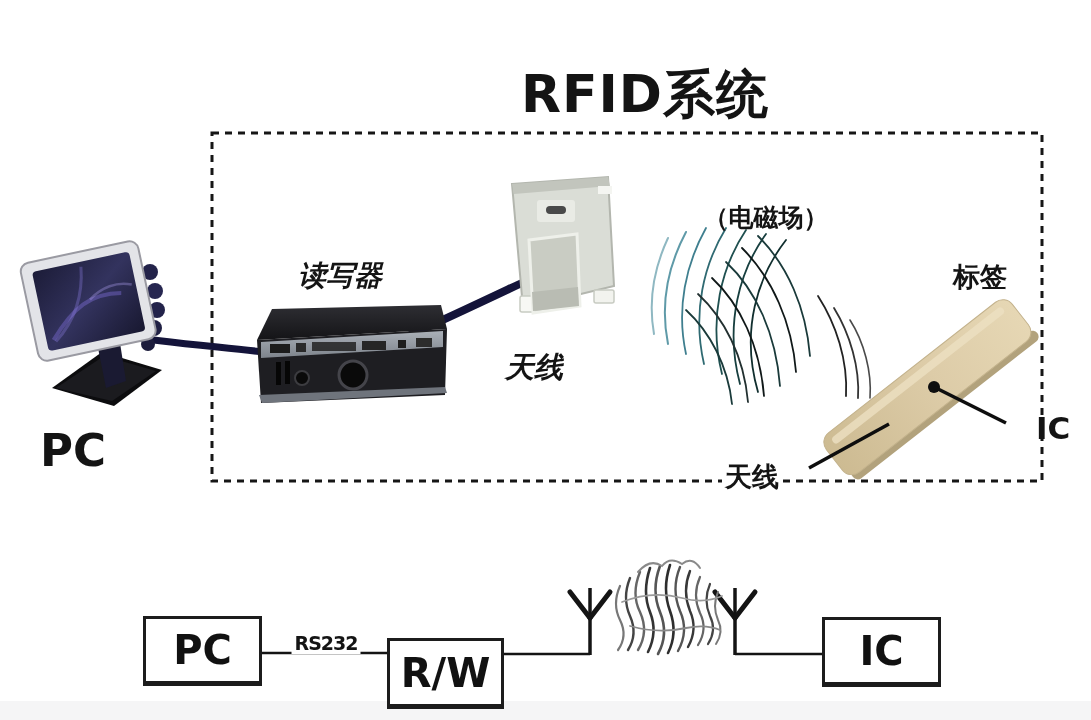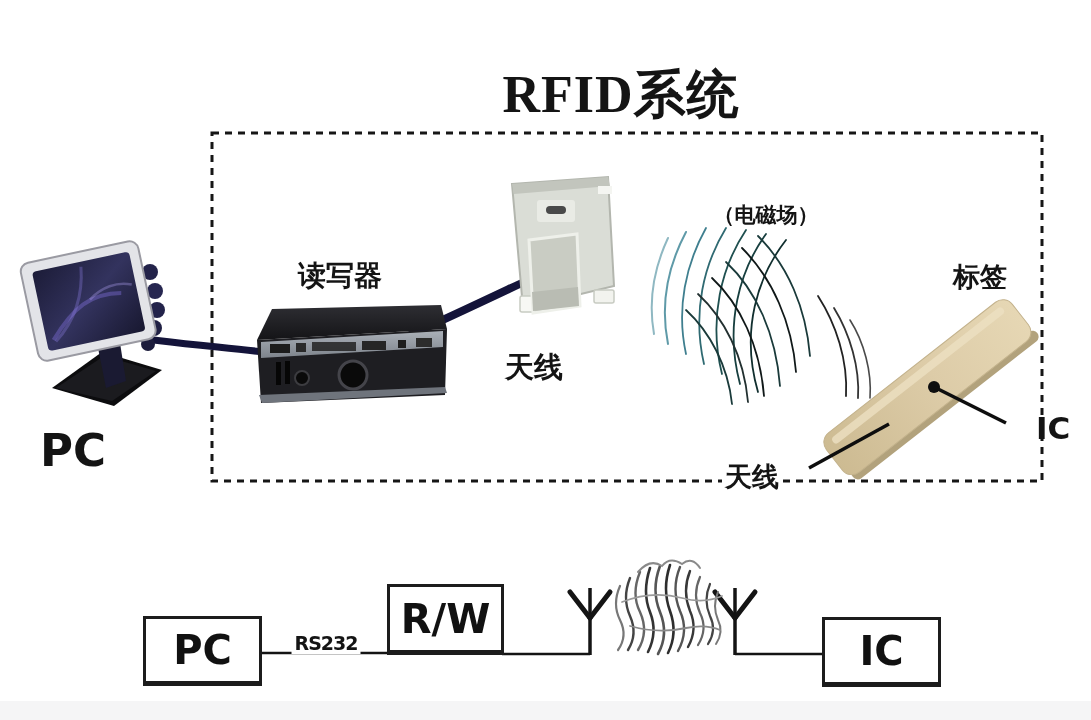--- a/index.html
+++ b/index.html
@@ -4,21 +4,21 @@
 <style>
   html,body{margin:0;padding:0;background:#ffffff;}
   body{width:1091px;height:720px;position:relative;overflow:hidden;
        font-family:"DejaVu Sans","Liberation Sans",sans-serif;color:#111;}
   .stage{position:absolute;inset:0;}
   svg.art{position:absolute;left:0;top:0;z-index:1;}
   .lbl{position:absolute;z-index:3;font-weight:800;color:#141414;white-space:nowrap;}
   .ctr{transform:translateX(-50%);}
   .title{font-size:52px;letter-spacing:1px;}
   .big{font-size:44px;}
-  .boxlbl{font-size:28px;}
+  .boxlbl{font-size:28px;font-style:italic;}
   .small-bg{background:#fff;padding:0 3px;}
   .blockbox{position:absolute;z-index:3;background:#fff;
             border:3px solid #1c1c1c;border-bottom-width:5px;
             display:flex;align-items:center;justify-content:center;
             font-weight:800;font-size:40px;color:#111;}
   .floorband{position:absolute;left:0;top:701px;width:1091px;height:19px;
              background:#f5f5f6;z-index:0;}
 </style>
 </head>
 <body>
@@ -158,42 +158,42 @@
       <path d="M 690 571 q -8 20 0 40 q 8 18 -2 36" stroke="#383838" stroke-width="2.4"></path>
       <path d="M 700 577 q -8 18 0 36 q 8 16 -2 32" stroke="#666" stroke-width="2.2"></path>
       <path d="M 710 584 q -7 16 0 32 q 7 14 -2 28" stroke="#444" stroke-width="2.2"></path>
       <path d="M 718 592 q -6 14 0 28 q 6 12 -2 24" stroke="#777" stroke-width="2"></path>
       <path d="M 638 572 q 12 -14 24 -6 q 8 -10 20 -2 q 10 -8 18 4" stroke="#8a8a8a" stroke-width="2"></path>
       <path d="M 622 602 q 30 -12 60 -4 q 22 6 40 -2" stroke="#9a9a9a" stroke-width="1.8"></path>
       <path d="M 630 626 q 28 8 56 2 q 20 -4 34 2" stroke="#8a8a8a" stroke-width="1.8"></path>
     </g>
   </svg>
 
-  <div class="lbl title ctr" style="left:621px;top:60px;font-family:Liberation Serif, serif;">RFID系统</div>
+  <div class="lbl title ctr" style="left:645px;top:60px;">RFID系统</div>
 
   <div class="lbl big" style="left:40px;top:424px;font-size:45px;">PC</div>
 
   <div class="lbl boxlbl ctr" style="left:340px;top:257px;">读写器</div>
 
   <div class="lbl boxlbl ctr" style="left:534px;top:348px;font-size:29px;">天线</div>
 
-  <div class="lbl ctr" style="left:766px;top:201px;font-size:21px;">（电磁场）</div>
+  <div class="lbl ctr" style="left:766px;top:201px;font-size:25px;">（电磁场）</div>
 
   <div class="lbl ctr" style="left:944px;top:259px;font-size:27px;margin-left:36px;">标签</div>
 
   <div class="lbl ctr small-bg" style="left:752px;top:459px;font-size:27px;">天线</div>
 
   <div class="lbl" style="left:1036px;top:410px;font-size:31px;">IC</div>
 
   <div class="blockbox" style="left:143px;top:616px;width:113px;height:62px;">
     <span>PC</span>
   </div>
 
   <div class="lbl ctr small-bg" style="left:326px;top:632px;font-size:19px;letter-spacing:-1px;z-index:4;">RS232</div>
 
-  <div class="blockbox" style="left:387px;top:584px;width:111px;height:63px;">
+  <div class="blockbox" style="left:387px;top:638px;width:111px;height:63px;">
     <span>R/W</span>
   </div>
 
   <div class="blockbox" style="left:822px;top:617px;width:113px;height:62px;">
     <span>IC</span>
   </div>
 </div>
 
 </body></html>

